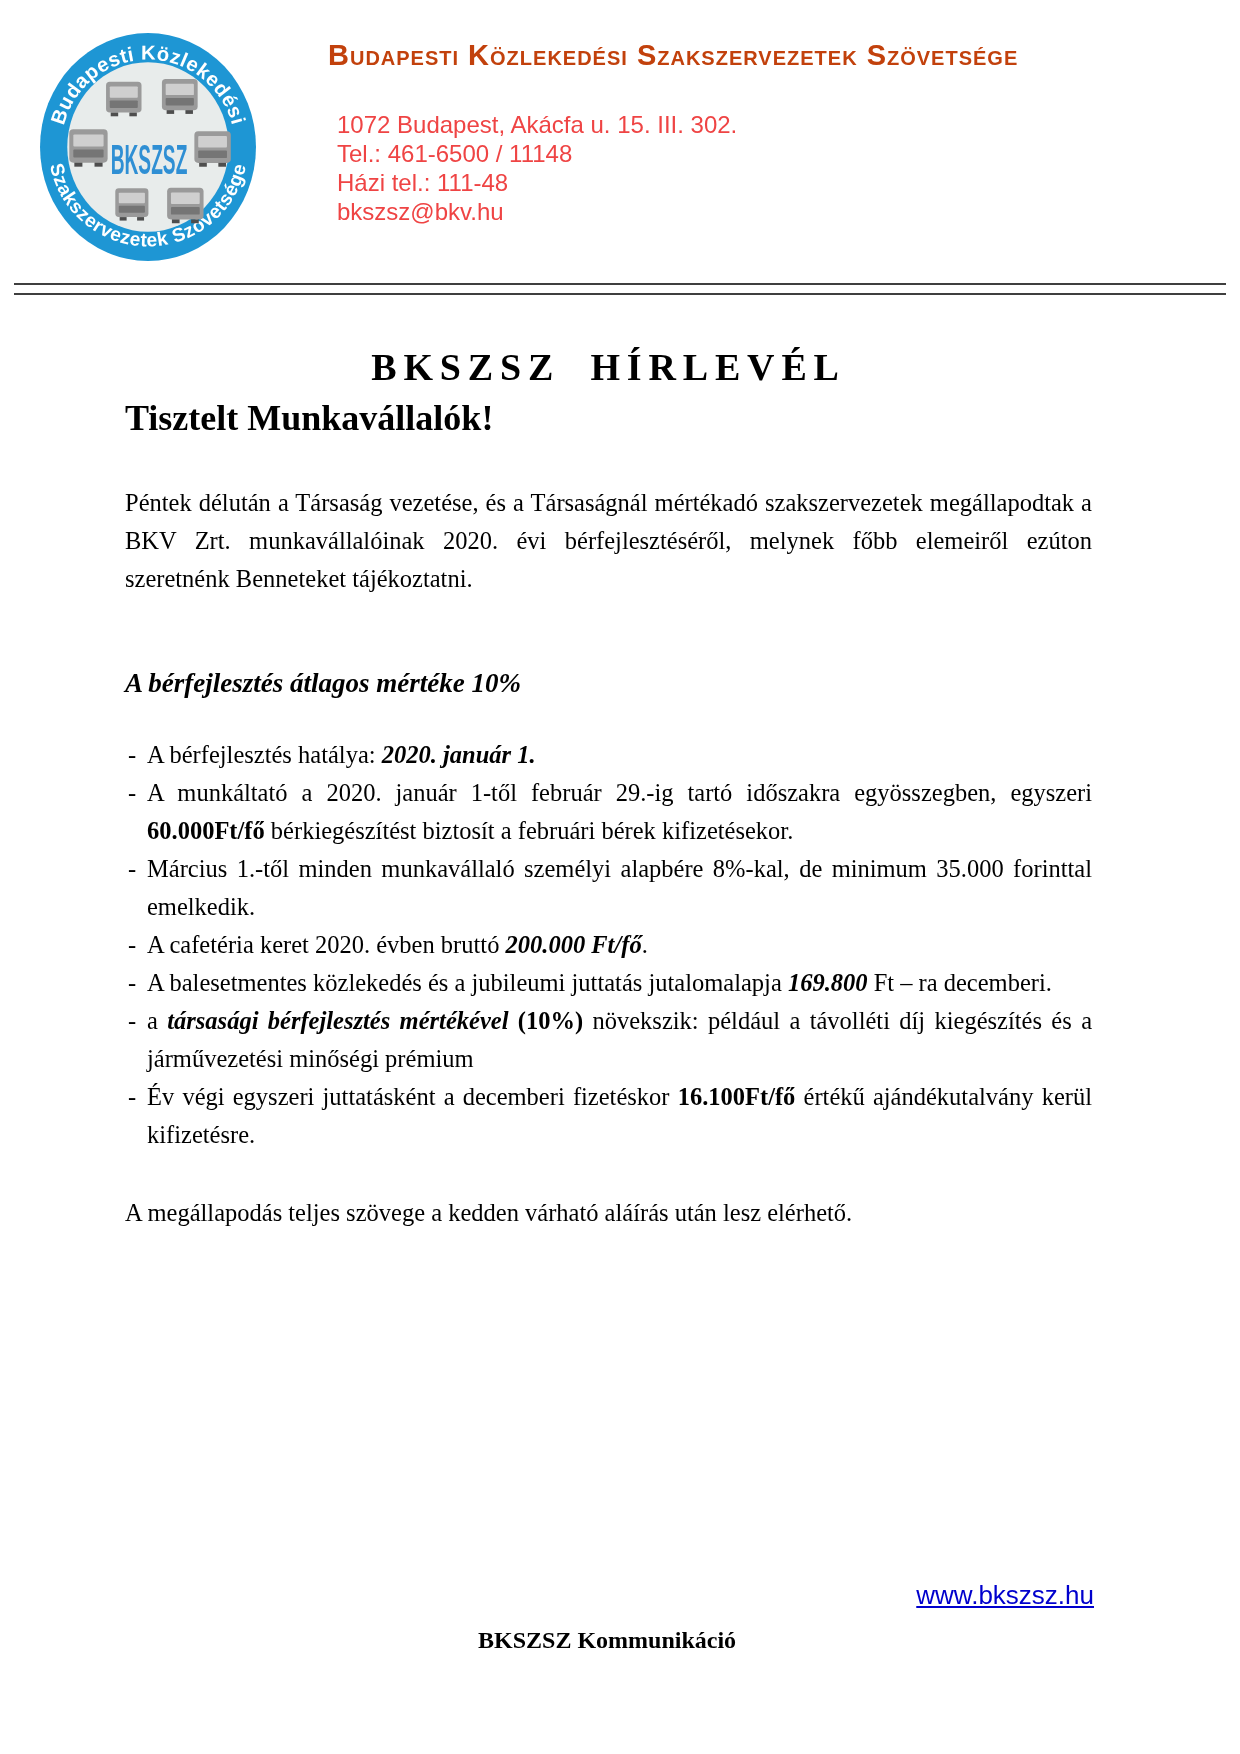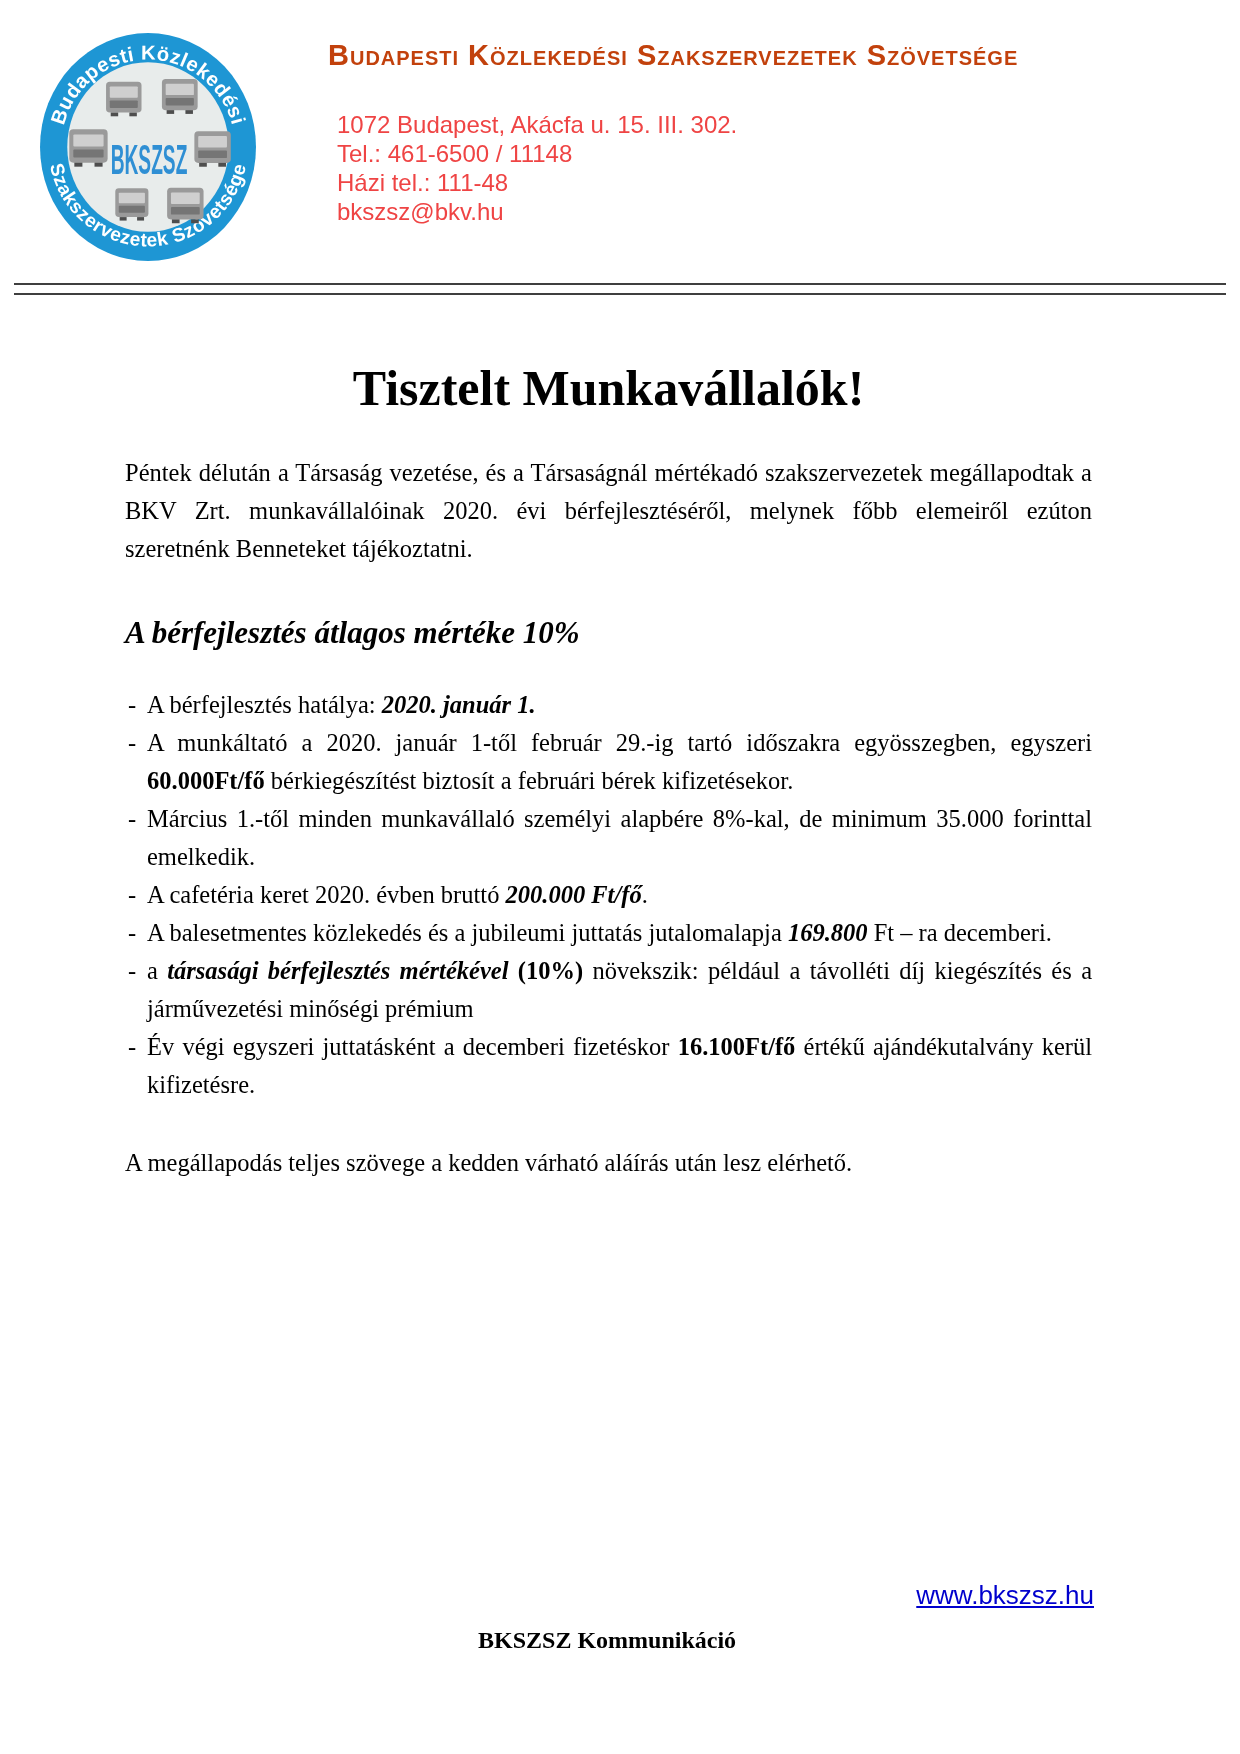--- a/index.html
+++ b/index.html
@@ -33,30 +33,30 @@
     position:absolute;top:283px;left:14px;right:14px;height:8px;
     border-top:2px solid #3f3f3f;border-bottom:2px solid #3f3f3f;
   }
   
   .doc{position:absolute;left:125px;top:338px;width:967px;}
   .doc-title{
     text-align:center;font-weight:bold;font-size:38px;line-height:42px;
     letter-spacing:0.18em;word-spacing:14px;margin:8px 0 0 0;
   }
   .doc-subtitle{
-    text-align:center;font-weight:bold;font-size:50px;line-height:44px;
-    margin:28px 0 0 0;
+    font-weight:bold;font-size:36px;line-height:44px;
+    margin:8px 0 0 0;
   }
   .intro{
     margin:44px 0 4px 0;
     font-size:24.5px;line-height:38px;text-align:justify;
   }
   .subheading{
-    margin:46px 0 0 0;
-    font-size:31px;line-height:38px;font-weight:bold;font-style:italic;
+    margin:66px 0 0 0;
+    font-size:27px;line-height:38px;font-weight:bold;font-style:italic;
   }
   ul.bullets{list-style:none;margin:34px 0 0 0;padding:0;}
   ul.bullets li{
     position:relative;padding-left:22px;
     font-size:24.5px;line-height:38px;text-align:justify;
   }
   ul.bullets li .dash{position:absolute;left:3px;top:0;}
   .closing{
     margin:40px 0 0 0;
     font-size:24.5px;line-height:38px;
@@ -120,20 +120,21 @@
   <div class="address-block">
     <div>1072 Budapest, Akácfa u. 15. III. 302.</div>
     <div>Tel.: 461-6500 / 11148</div>
     <div>Házi tel.: 111-48</div>
     <div>bkszsz@bkv.hu</div>
   </div>
 
   <div class="rule"></div>
 
   <div class="doc">
+    <div class="doc-title">BKSZSZ HÍRLEVÉL</div>
     <div class="doc-subtitle">Tisztelt Munkavállalók!</div>
 
     <p class="intro">Péntek délután a Társaság vezetése, és a Társaságnál mértékadó szakszervezetek megállapodtak a BKV Zrt. munkavállalóinak 2020. évi bérfejlesztéséről, melynek főbb elemeiről ezúton szeretnénk Benneteket tájékoztatni.</p>
 
     <p class="subheading">A bérfejlesztés átlagos mértéke 10%</p>
 
     <ul class="bullets">
         <li><span class="dash">-</span><span>A bérfejlesztés hatálya: </span><span class="b i">2020. január 1.</span></li>
         <li><span class="dash">-</span><span>A munkáltató a 2020. január 1-től február 29.-ig tartó időszakra egyösszegben, egyszeri </span><span class="b">60.000Ft/fő</span><span> bérkiegészítést biztosít a februári bérek kifizetésekor.</span></li>
         <li><span class="dash">-</span><span>Március 1.-től minden munkavállaló személyi alapbére 8%-kal, de minimum 35.000 forinttal emelkedik.</span></li>

